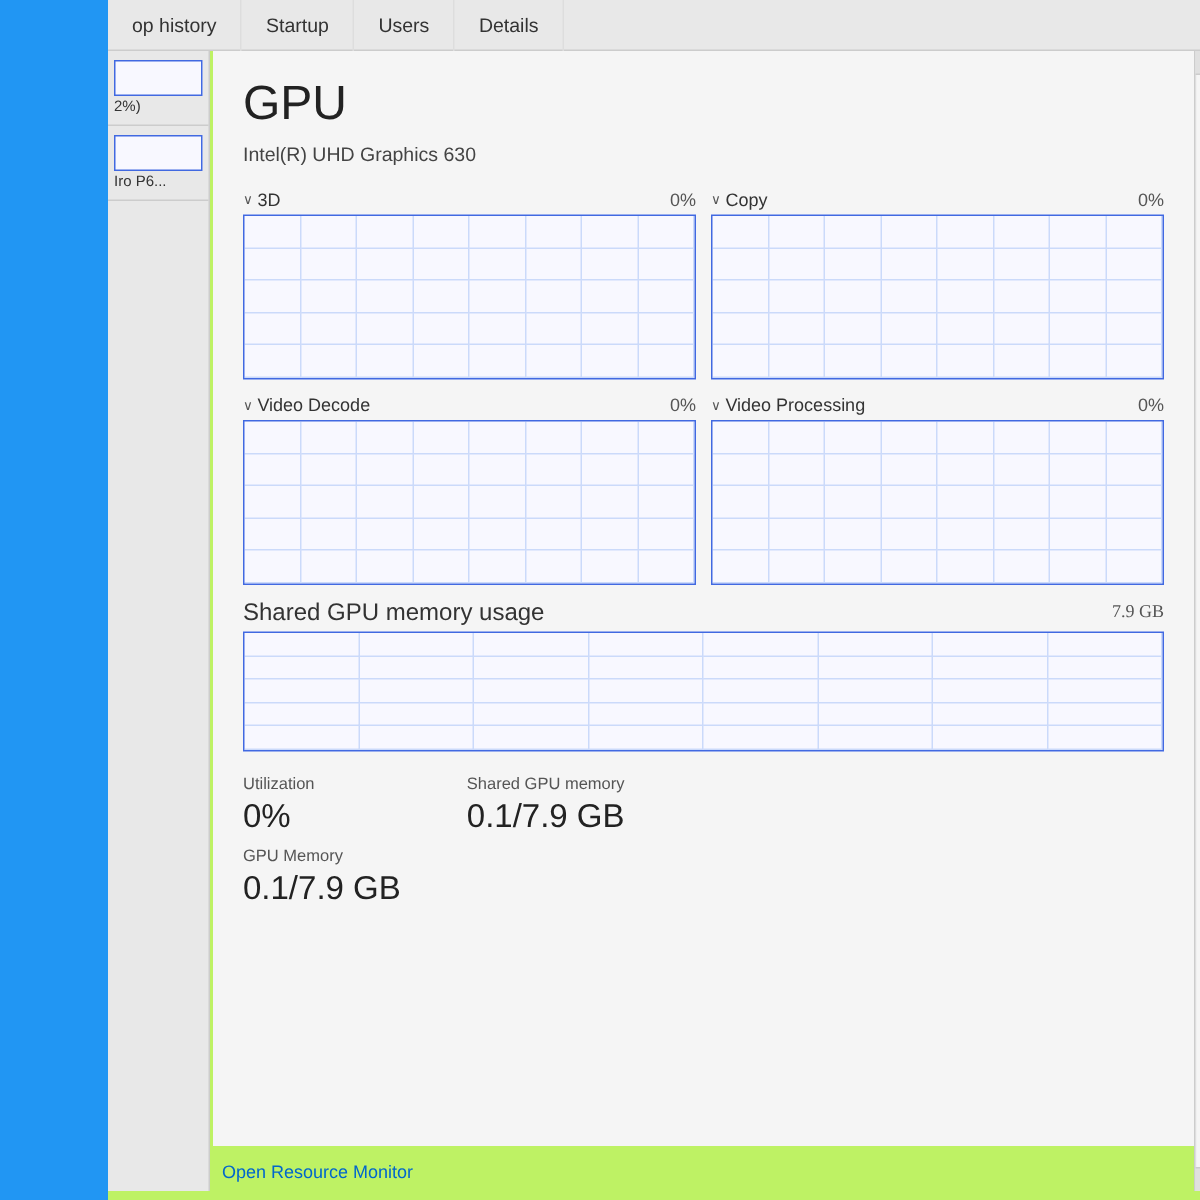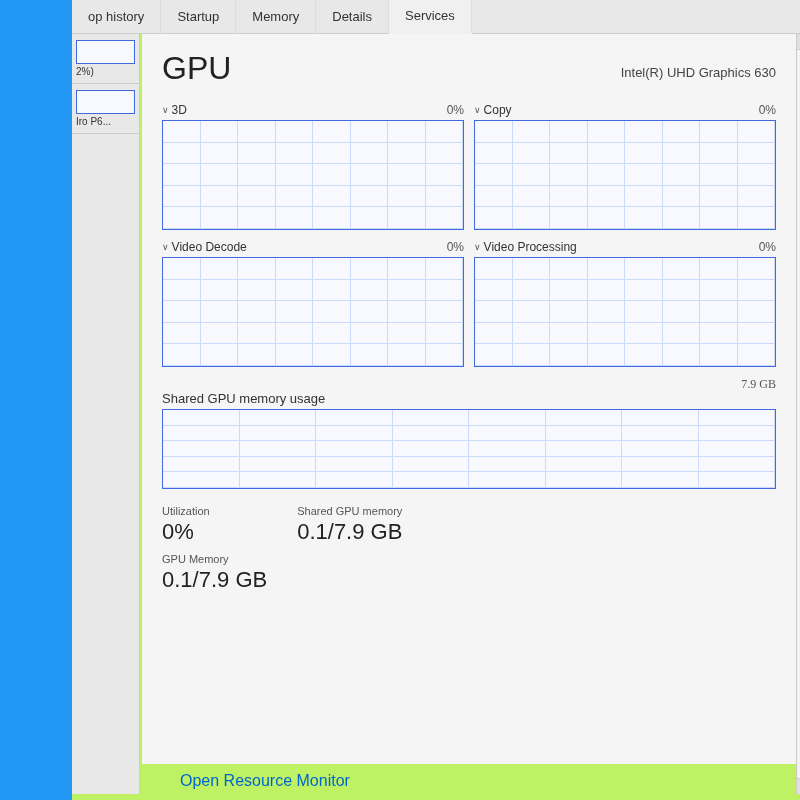--- a/index.html
+++ b/index.html
@@ -103,22 +103,23 @@
       height: 730px;
       background: #f5f5f5;
       padding: 16px 20px;
       overflow: hidden;
     }
 
     
     .gpu-header {
       display: flex;
       justify-content: space-between;
-      align-items: center;
+      align-items: flex-start;
       margin-bottom: 16px;
+      flex-direction: column;
     }
 
     .gpu-title {
       font-size: 32px;
       font-weight: 300;
       color: #222;
     }
 
     .gpu-subtitle {
       font-size: 13px;
@@ -192,44 +193,43 @@
       margin-bottom: 16px;
     }
 
     .shared-memory-label-row {
       display: flex;
       justify-content: space-between;
       margin-bottom: 3px;
     }
 
     .shared-memory-label {
-      font-size: 13px;
+      font-size: 16px;
       color: #333;
-      margin-top: 14px;
     }
 
     .shared-memory-value {
       font-size: 12px;
       color: #555;
       font-family: Liberation Serif, serif;
     }
 
     .shared-memory-chart {
       border: 1px solid #4169e1;
       background: #f8f8ff;
       height: 80px;
       position: relative;
       overflow: hidden;
     }
 
     
     .stats-section {
       display: grid;
       grid-template-columns: auto auto 1fr;
-      gap: 0 30px;
+      gap: 0 44px;
       margin-top: 4px;
     }
 
     .stat-group {
       display: flex;
       flex-direction: column;
     }
 
     .stat-label {
       font-size: 11px;
@@ -275,25 +275,24 @@
     }
 
     
     .bottom-bar {
       position: absolute;
       bottom: 10px;
       left: 76px;
     }
 
     .resource-monitor-link {
-      font-size: 16px;
+      font-size: 12px;
       color: #0066cc;
       cursor: pointer;
       text-decoration: none;
-      margin-left: 32px;
     }
 
     
     .sidebar-section {
       position: absolute;
       left: 0;
       top: 34px;
       width: 68px;
       background: #e8e8e8;
       height: 760px;
@@ -330,27 +329,24 @@
 <div class="task-manager-window">
 
   <div class="tab-bar">
     <div class="tab">
       <span>op history</span>
     </div>
     <div class="tab">
       <span>Startup</span>
     </div>
     <div class="tab">
-      <span>Memory</span>
+      <span>Users</span>
     </div>
     <div class="tab">
       <span>Details</span>
-    </div>
-    <div class="tab active">
-      <span>Services</span>
     </div>
   </div>
 
   <div class="sidebar-section">
     <div class="sidebar-cpu-item">
       <div class="mini-graph"></div>
       <span>2%)</span>
     </div>
     <div class="sidebar-cpu-item">
       <div class="mini-graph"></div>

